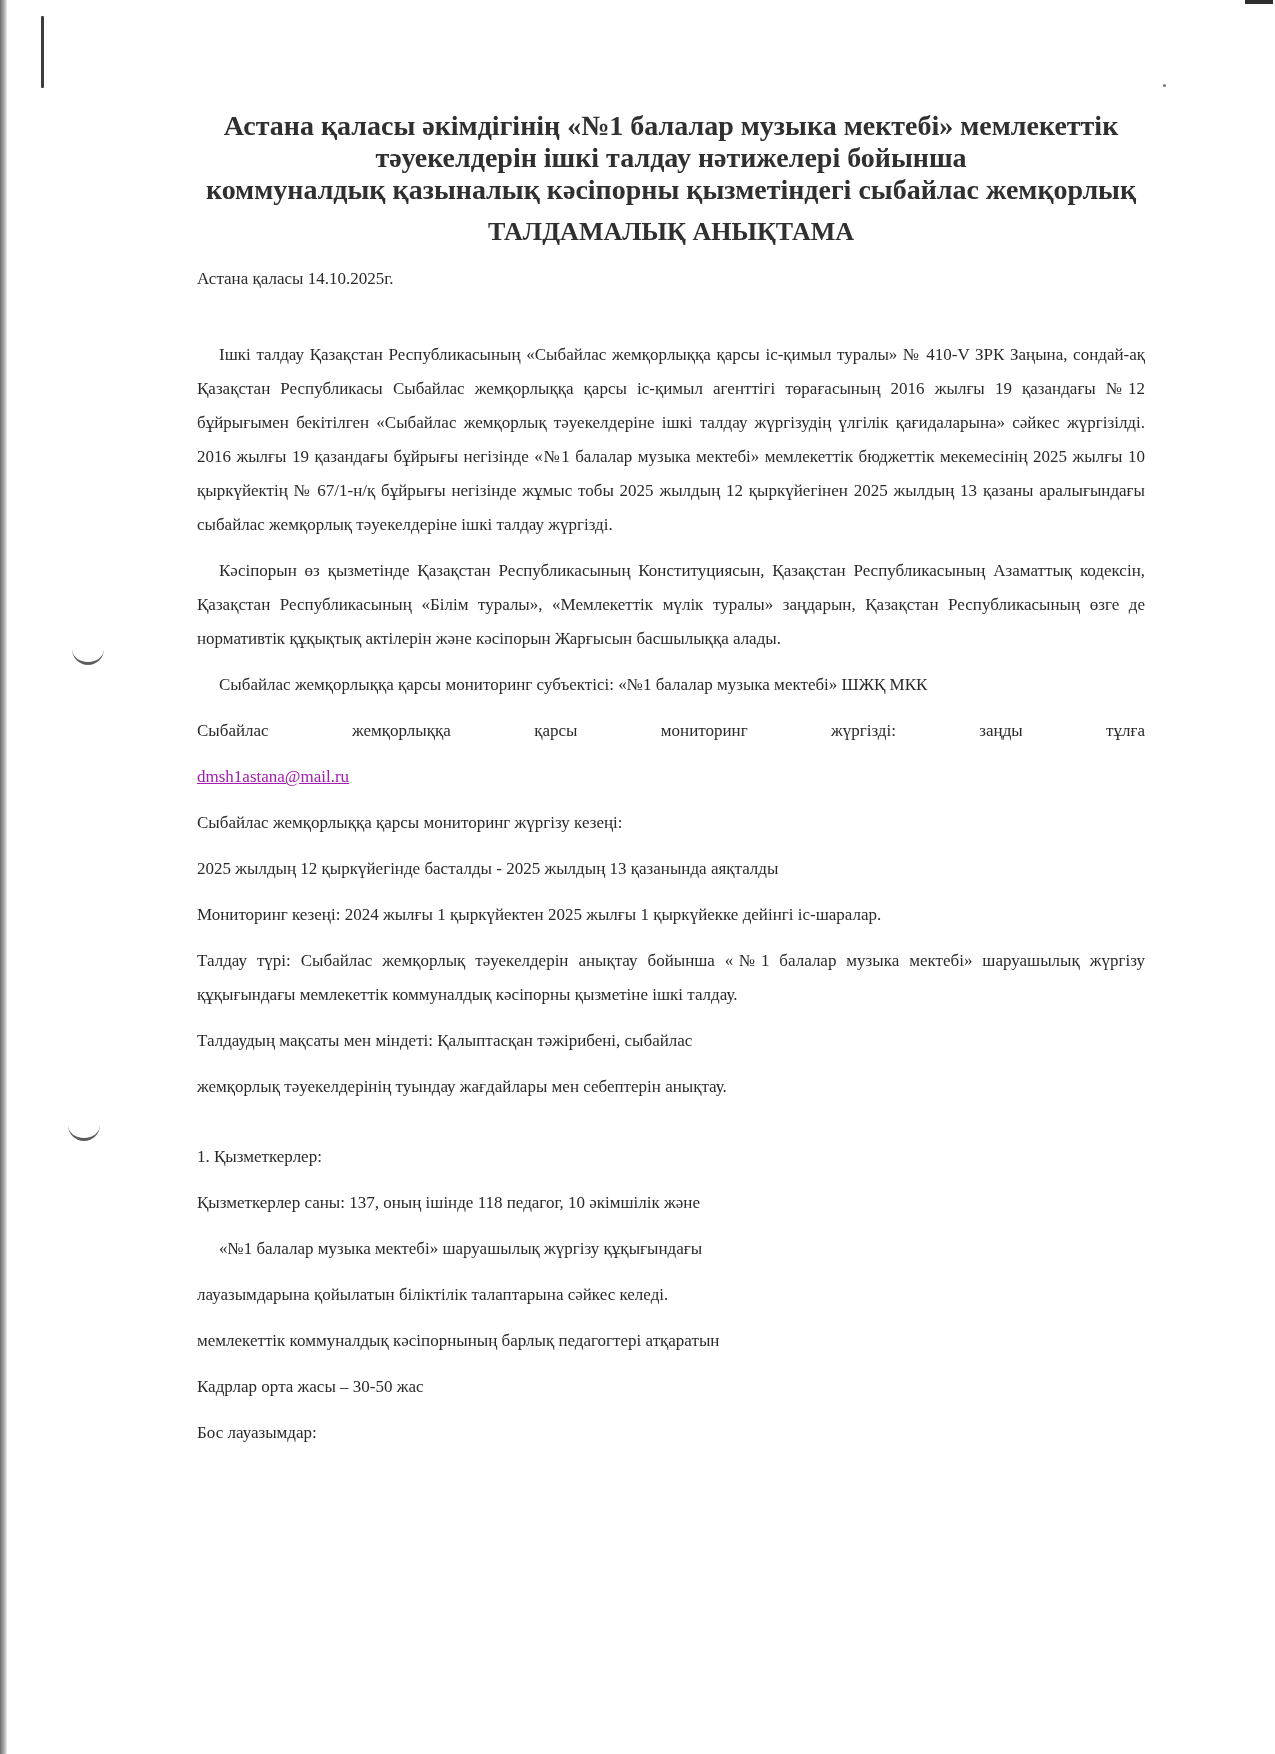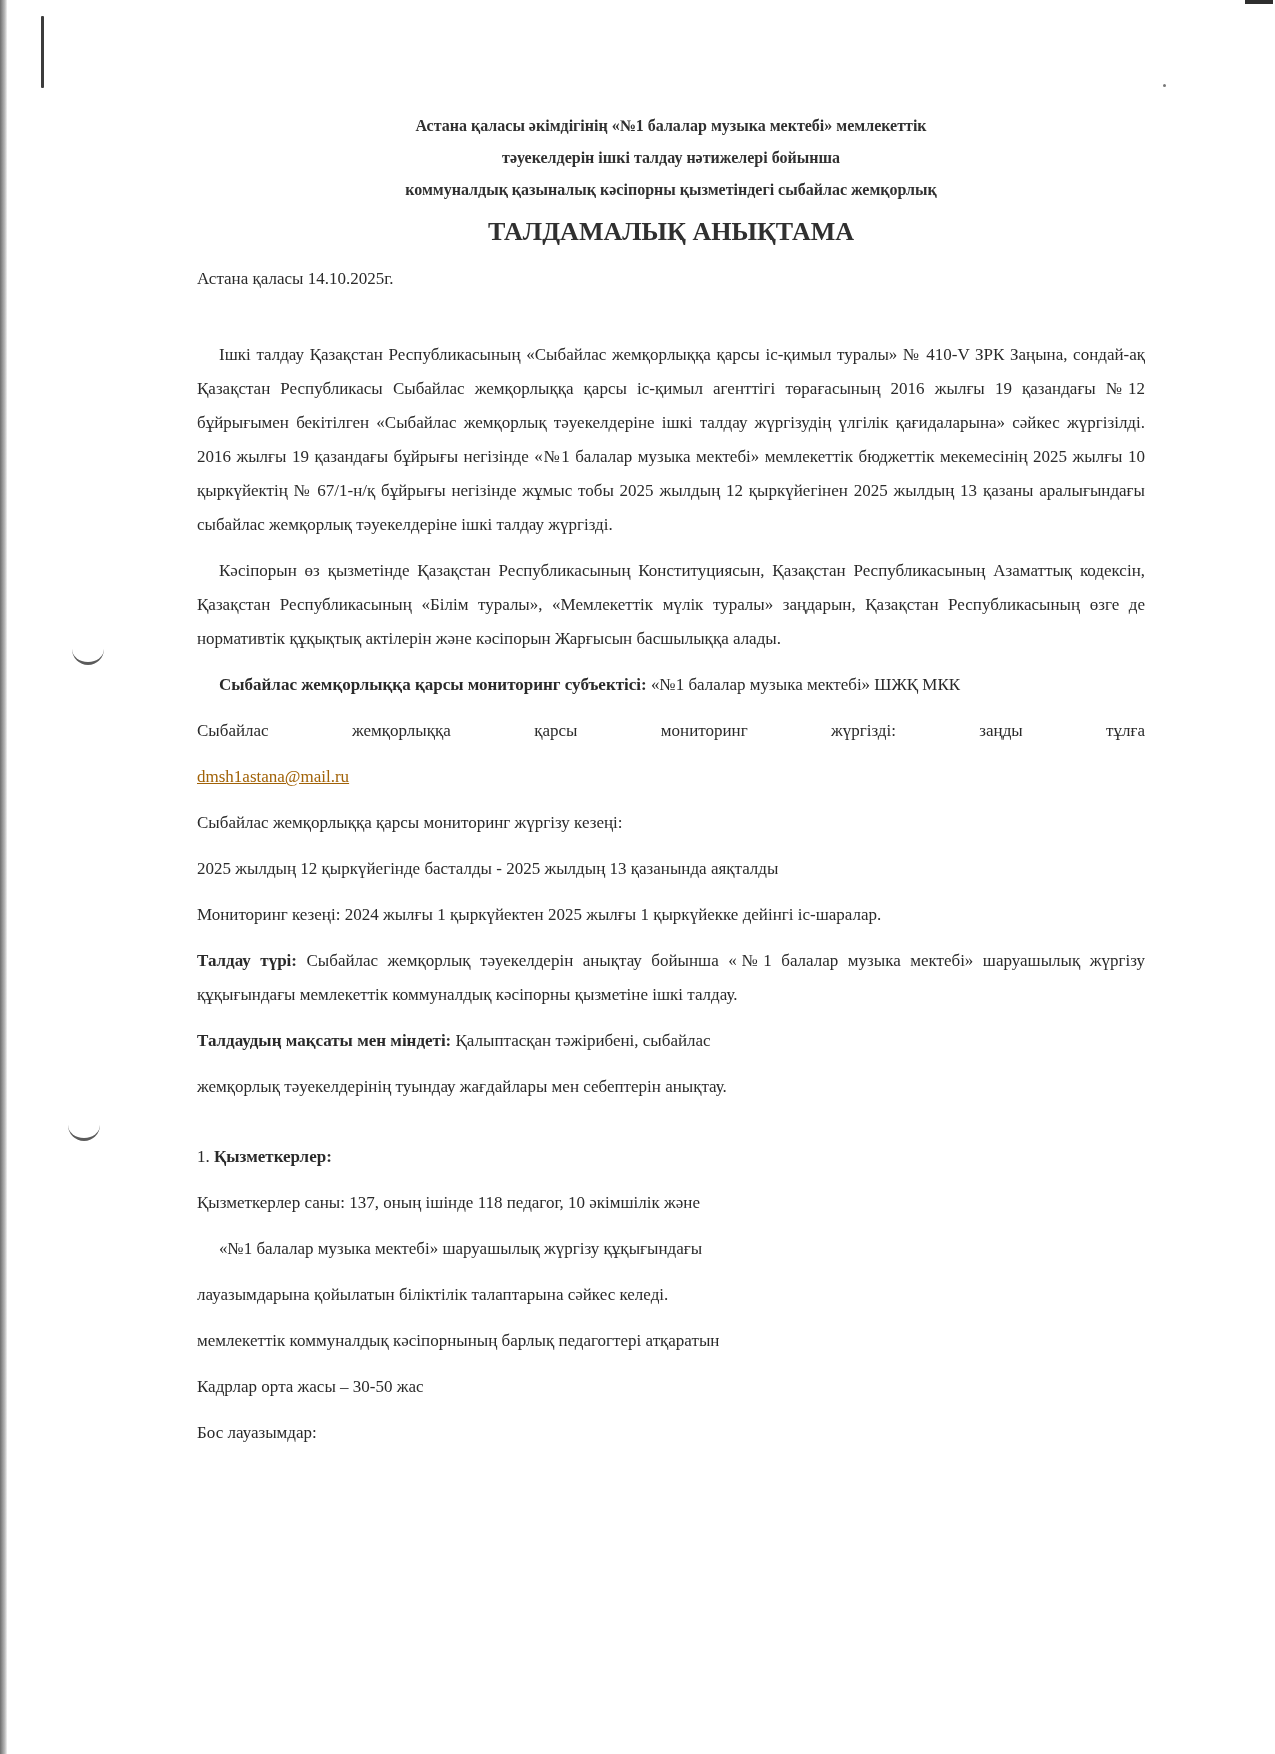--- a/index.html
+++ b/index.html
@@ -9,28 +9,28 @@
                 background:linear-gradient(90deg,#6e6e6e,#bdbdbd 70%,#f2f2f2); }
   .binder-line { position:absolute; left:41px; top:16px; width:3px; height:72px; background:#3c3c3c; border-radius:1px; }
   .corner-mark { position:absolute; left:1245px; top:0; width:28px; height:4px; background:#2e2e2e; }
   .speck { position:absolute; left:1163px; top:84px; width:3px; height:3px; background:#777; border-radius:50%; }
   .punch { position:absolute; width:32px; height:16px; border-bottom:3px solid #333;
            border-radius:0 0 18px 18px; opacity:.8; }
   .punch.p1 { left:72px; top:646px; }
   .punch.p2 { left:68px; top:1122px; }
 
   .page { position:absolute; left:185px; top:110px; width:972px; }
-  .title { font-weight:bold; text-align:center; font-size:16px; line-height:32px; margin:0; color:#303030; }
+  .title { font-weight:bold; text-align:center; font-size:28px; line-height:32px; margin:0; color:#303030; }
   .title.big { font-size:26px; line-height:36px; margin-top:8px; }
   .p { font-size:17px; line-height:34px; margin:12px; text-align:justify; }
   .p.indent { text-indent:22px; }
   .p.left { text-align:left; }
   .last-justify { text-align-last:justify;font-family:Liberation Serif, serif; }
-  b { font-weight:bold; }
-  .email { color:#a16207; text-decoration:underline; }
+  b { font-weight:normal; }
+  .email { color:#a21caf; text-decoration:underline; }
   .gap-s { height:12px; }
   .gap-m { height:18px; }
 </style>
 </head>
 <body>
 
 <div class="edge-strip"></div>
 <div class="binder-line"></div>
 <div class="corner-mark"></div>
 <div class="speck"></div>

